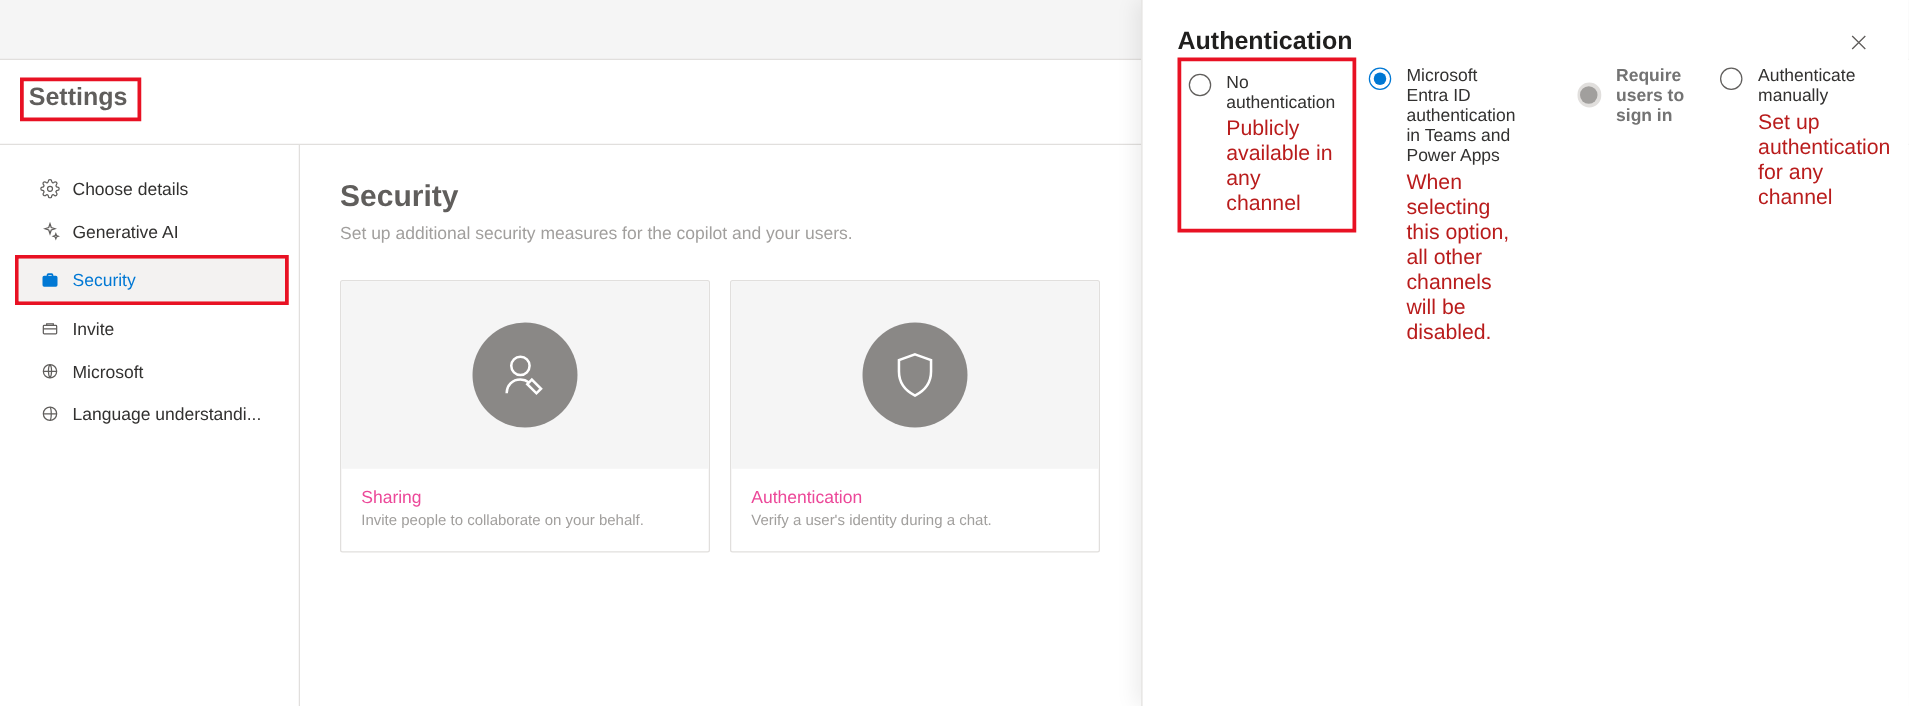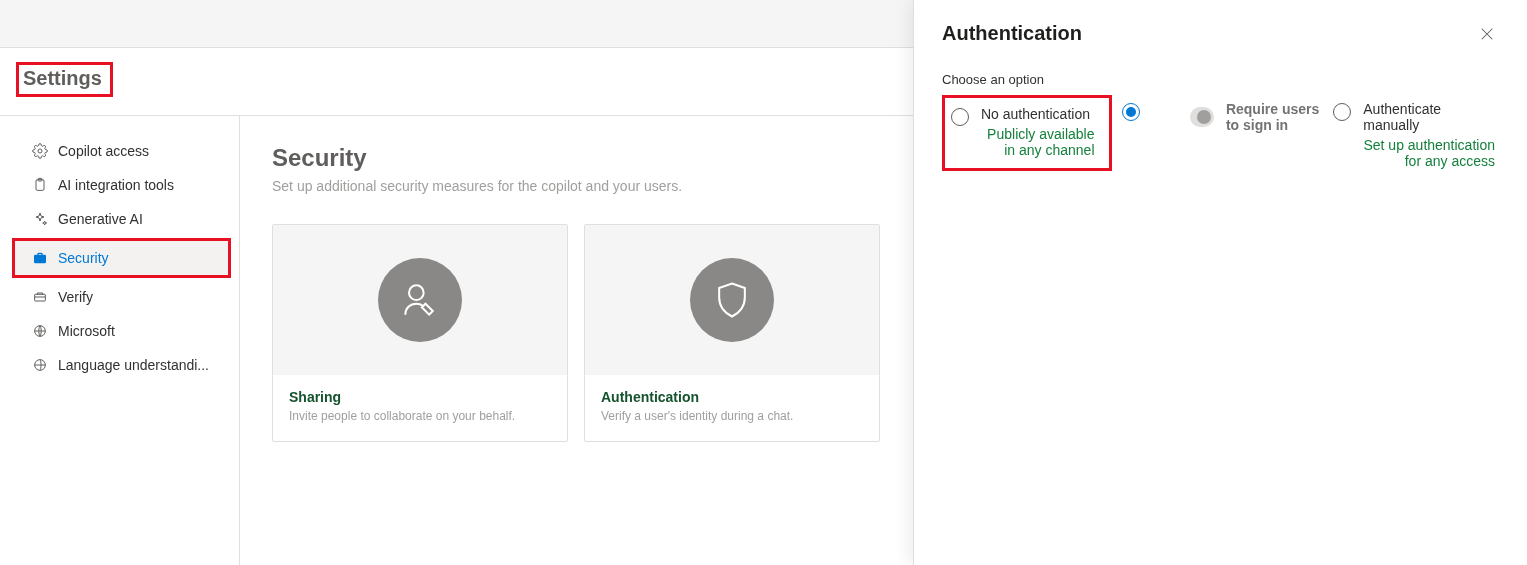--- a/index.html
+++ b/index.html
@@ -117,22 +117,22 @@
     align-items: center;
     justify-content: center;
     color: #fff;
   }
   .circle-icon svg { width: 44px; height: 44px; }
   .card-bottom {
     padding: 14px 16px 18px 16px;
   }
   .card-title {
     font-size: 14px;
-    font-weight: 700;
-    color: #14532d;
+    font-weight: 400;
+    color: #ec4899;
     margin-bottom: 4px;
   }
   .card-desc {
     font-size: 12px;
     color: #a19f9d;
   }
 
   
   .panel {
     position: absolute;
@@ -223,24 +223,23 @@
   }
   .radio-text {
     display: flex;
     flex-direction: column;
   }
   .radio-title {
     font-size: 14px;
     color: #323130;
   }
   .radio-sub {
-    font-size: 14px;
-    color: #15803d;
+    font-size: 17px;
+    color: #b91c1c;
     margin-top: 4px;
-    text-align: right;
   }
   .toggle-row {
     display: flex;
     align-items: center;
     gap: 12px;
     margin: 6px 0 10px 40px;
   }
   .toggle {
     width: 40px;
     height: 20px;
@@ -279,32 +278,23 @@
 <div class="layout">
   <nav class="sidebar">
 
     <div class="sidebar-item">
       <span class="si-icon">
         <svg viewBox="0 0 24 24" fill="none" stroke="#605e5c" stroke-width="1.5">
             <circle cx="12" cy="12" r="3"></circle>
             <path d="M19.4 15a1.7 1.7 0 0 0 .34 1.86l.06.06a2 2 0 1 1-2.83 2.83l-.06-.06a1.7 1.7 0 0 0-1.86-.34 1.7 1.7 0 0 0-1 1.55V21a2 2 0 1 1-4 0v-.1a1.7 1.7 0 0 0-1-1.55 1.7 1.7 0 0 0-1.86.34l-.06.06a2 2 0 1 1-2.83-2.83l.06-.06a1.7 1.7 0 0 0 .34-1.86 1.7 1.7 0 0 0-1.55-1H3a2 2 0 1 1 0-4h.1a1.7 1.7 0 0 0 1.55-1 1.7 1.7 0 0 0-.34-1.86l-.06-.06a2 2 0 1 1 2.83-2.83l.06.06a1.7 1.7 0 0 0 1.86.34H9a1.7 1.7 0 0 0 1-1.55V3a2 2 0 1 1 4 0v.1a1.7 1.7 0 0 0 1 1.55 1.7 1.7 0 0 0 1.86-.34l.06-.06a2 2 0 1 1 2.83 2.83l-.06.06a1.7 1.7 0 0 0-.34 1.86V9a1.7 1.7 0 0 0 1.55 1H21a2 2 0 1 1 0 4h-.1a1.7 1.7 0 0 0-1.55 1z"></path>
           </svg>
       </span>
-      <span>Copilot access</span>
-    </div>
-
-    <div class="sidebar-item">
-      <span class="si-icon">
-        <svg viewBox="0 0 24 24" fill="none" stroke="#605e5c" stroke-width="1.5">
-            <rect x="6" y="4" width="12" height="16" rx="2"></rect>
-            <rect x="9" y="2" width="6" height="4" rx="1"></rect>
-          </svg>
-      </span>
-      <span>AI integration tools</span>
-    </div>
+      <span>Choose details</span>
+    </div>
+
 
     <div class="sidebar-item">
       <span class="si-icon">
         <svg viewBox="0 0 24 24" fill="none" stroke="#605e5c" stroke-width="1.5">
             <path d="M12 3l1.5 4.5L18 9l-4.5 1.5L12 15l-1.5-4.5L6 9l4.5-1.5L12 3z"></path>
             <path d="M19 15l.8 2.2L22 18l-2.2.8L19 21l-.8-2.2L16 18l2.2-.8L19 15z"></path>
           </svg>
       </span>
       <span>Generative AI</span>
     </div>
@@ -321,21 +311,21 @@
     </div>
 
 
     <div class="sidebar-item">
       <span class="si-icon">
         <svg viewBox="0 0 24 24" fill="none" stroke="#605e5c" stroke-width="1.5">
             <rect x="4" y="8" width="16" height="10" rx="1"></rect>
             <path d="M4 12h16M8 8V6h8v2"></path>
           </svg>
       </span>
-      <span>Verify</span>
+      <span>Invite</span>
     </div>
 
     <div class="sidebar-item">
       <span class="si-icon">
         <svg viewBox="0 0 24 24" fill="none" stroke="#605e5c" stroke-width="1.5">
             <circle cx="12" cy="12" r="8"></circle>
             <path d="M4 12h16M12 4c2.5 2.5 2.5 13 0 16M12 4c-2.5 2.5-2.5 13 0 16"></path>
           </svg>
       </span>
       <span>Microsoft</span>
@@ -396,45 +386,48 @@
 <aside class="panel">
   <div class="panel-header">
     <h2>Authentication</h2>
     <button class="close-btn">
       <svg viewBox="0 0 16 16" width="14" height="14">
           <path d="M2 2l12 12M14 2L2 14" stroke="#605e5c" stroke-width="1.2"></path>
         </svg>
     </button>
   </div>
 
-  <div class="option-label">Choose an option</div>
 
   <div class="options">
 
     <div class="radio-wrap-highlight">
       <div class="radio-row">
         <div class="radio-circle"></div>
         <div class="radio-text">
           <span class="radio-title">No authentication</span>
           <span class="radio-sub">Publicly available in any channel</span>
         </div>
       </div>
     </div>
 
     <div class="radio-row">
       <div class="radio-circle selected"></div>
+      <div class="radio-text">
+        <span class="radio-title">Microsoft Entra ID authentication in Teams and Power Apps</span>
+        <span class="radio-sub">When selecting this option, all other channels will be disabled.</span>
+      </div>
     </div>
 
     <div class="toggle-row">
       <div class="toggle"></div>
       <span class="toggle-label">Require users to sign in</span>
     </div>
 
     <div class="radio-row">
       <div class="radio-circle"></div>
       <div class="radio-text">
         <span class="radio-title">Authenticate manually</span>
-        <span class="radio-sub">Set up authentication for any access</span>
+        <span class="radio-sub">Set up authentication for any channel</span>
       </div>
     </div>
 
   </div>
 </aside>
 
 </body></html>

